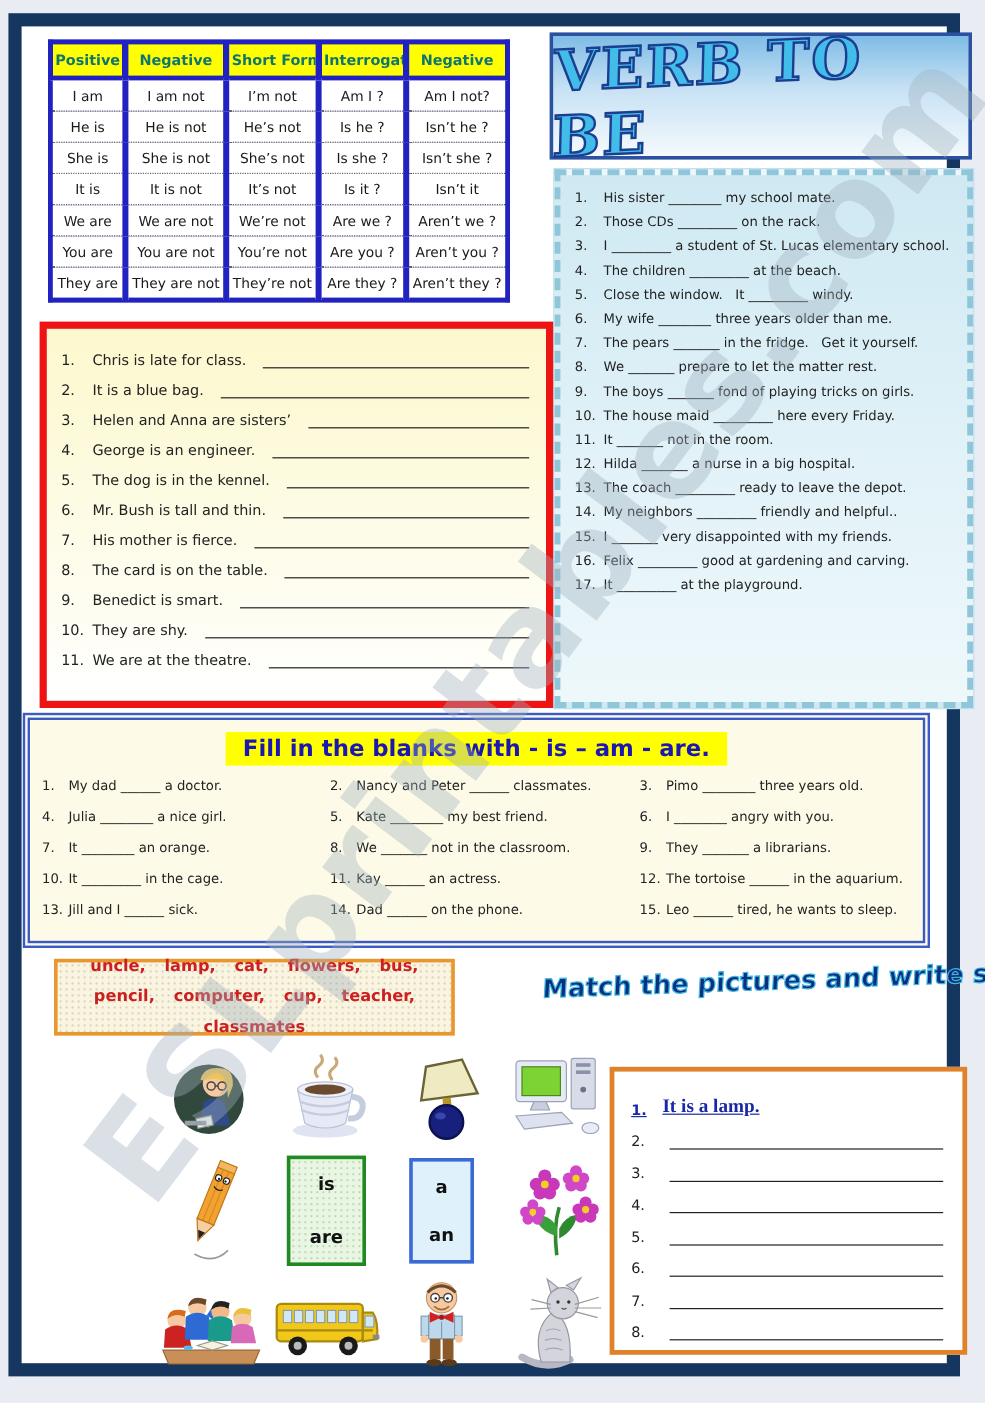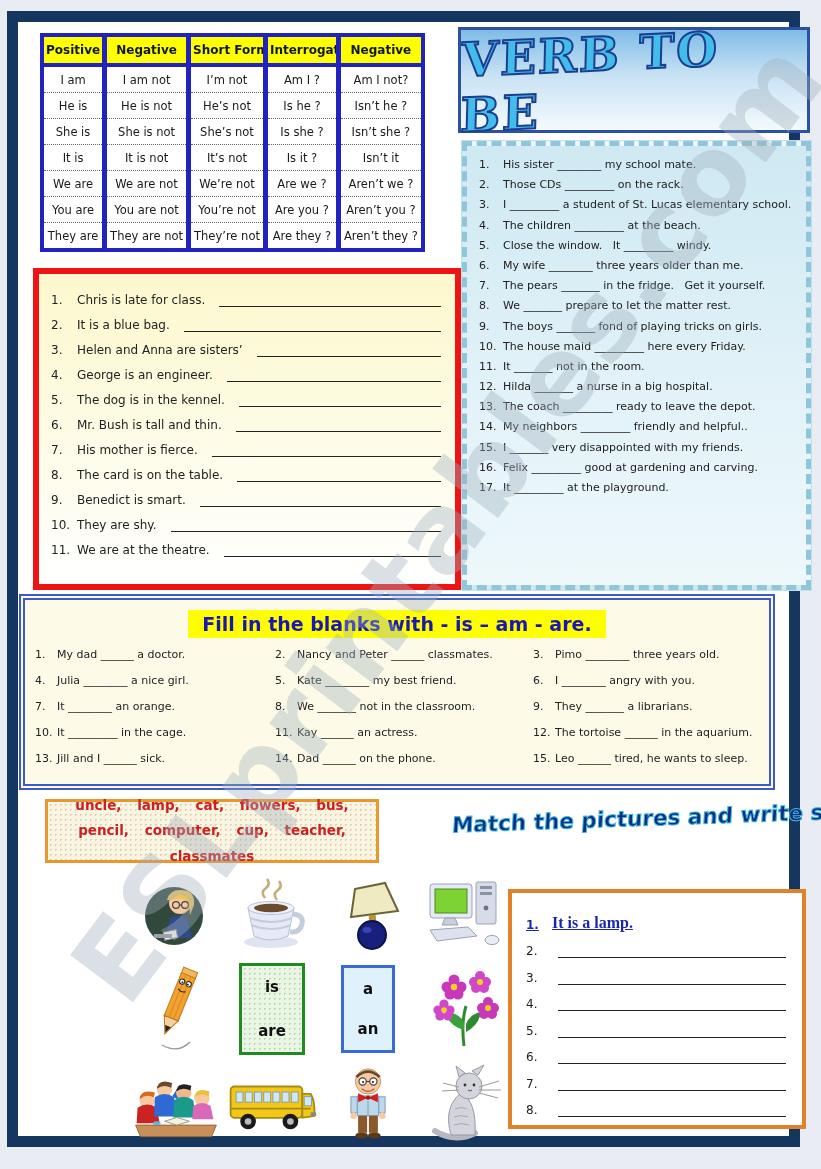--- a/index.html
+++ b/index.html
@@ -8,21 +8,21 @@
   .frame{position:absolute;left:7px;top:11px;width:793px;height:1136px;border:11px solid #15365f;background:#ffffff;box-sizing:border-box;}
 
   
   .watermark{position:absolute;left:-130px;top:470px;width:1140px;text-align:center;
     font-size:108px;font-weight:bold;color:#9fb0bd;opacity:.38;transform:rotate(-53deg);
     pointer-events:none;z-index:40;letter-spacing:2px;}
 
   
   .conj{position:absolute;left:40px;top:33px;border-collapse:collapse;z-index:2;
     border:4px solid #2222c0;background:#2222c0;}
-  .conj th{background:#ffff00;color:#0f172a;font-size:12px;font-weight:bold;
+  .conj th{background:#ffff00;color:#0f766e;font-size:12px;font-weight:bold;
     border-left:5px solid #2222c0;border-bottom:4px solid #2222c0;padding:6px 2px;
     white-space:nowrap;overflow:hidden;max-width:64px;}
   .conj td{background:#ffffff;color:#1a1a1a;font-size:11.5px;text-align:center;
     border-left:5px solid #2222c0;border-bottom:1px dotted #666;padding:5.5px 3px;white-space:nowrap;}
   .conj tr > *:first-child{border-left:none;}
   .conj tbody tr:last-child td{border-bottom:none;}
 
   
   .banner{position:absolute;left:458px;top:27px;width:352px;height:106px;box-sizing:border-box;
     border:3px solid #2a52a0;background:linear-gradient(180deg,#7fbce6 0%,#c8e2f4 45%,#f4fafd 100%);

